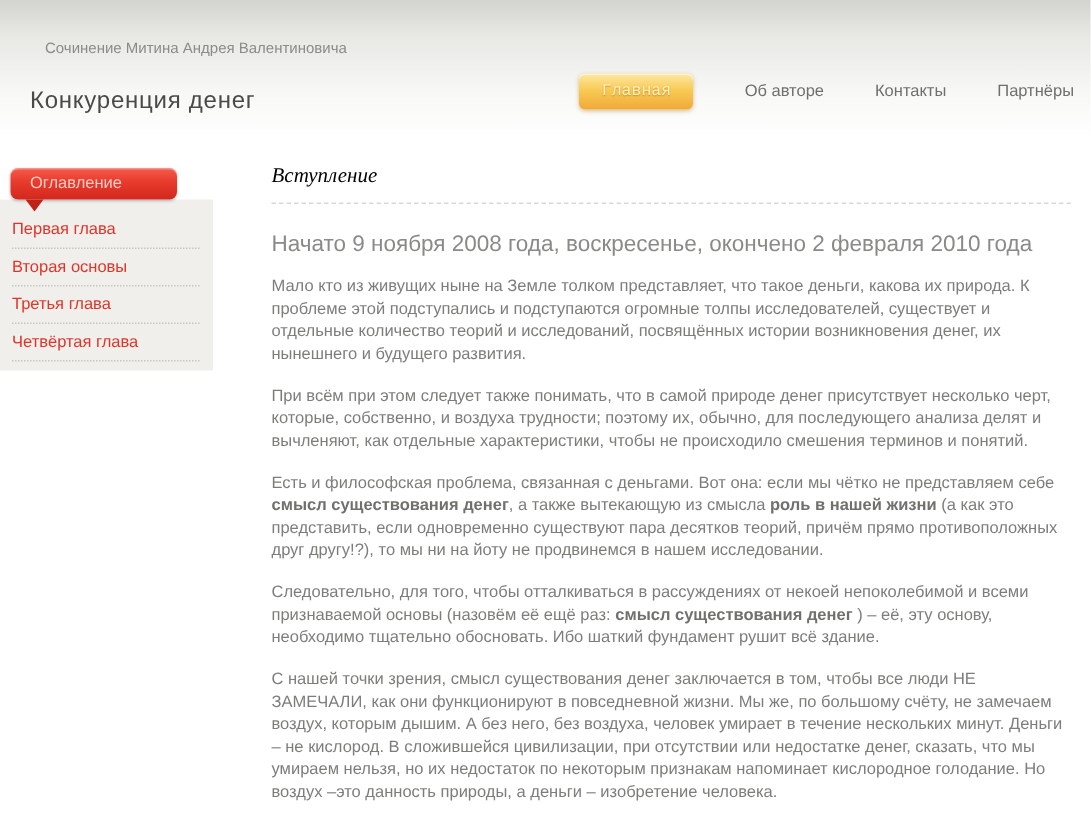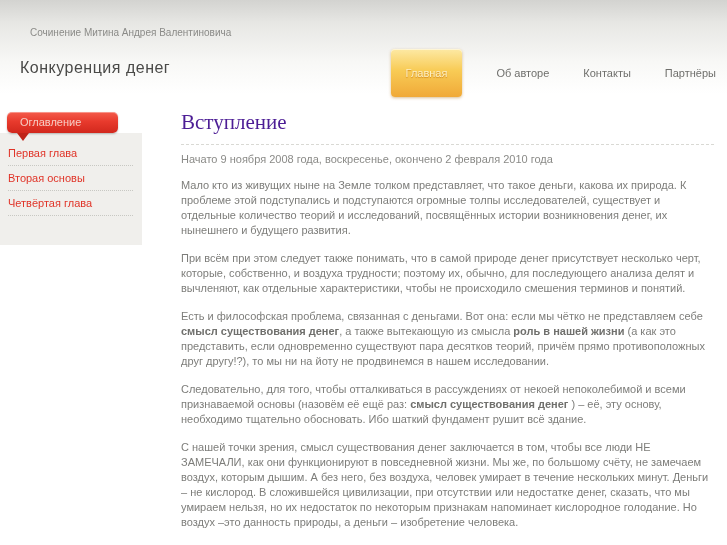--- a/index.html
+++ b/index.html
@@ -30,23 +30,24 @@
   nav {
     position: absolute; top: 49px; right: 11px;
     display: flex; align-items: center; gap: 34px;
   }
   .nav-item {
     font-size: 11px; color: #6f6f6c; text-decoration: none; cursor: pointer;
   }
   .nav-item.active {
     background: linear-gradient(180deg, #fde9a4 0%, #f8cb55 45%, #f0a938 100%);
     color: #fdf0c4;
-    padding: 18px 15px; border-radius: 4px;
+    padding: 6px 15px; border-radius: 4px;
     box-shadow: 0 1px 3px rgba(170,110,20,.45), inset 0 1px 0 rgba(255,255,255,.55);
     text-shadow: 0 1px 1px rgba(208,135,28,.95);
+    font-family: Liberation Mono, monospace;
   }
 
   
   aside {
     position: absolute; left: 0; top: 112px; width: 142px;
   }
   .toc-ribbon {
     position: relative; z-index: 2;
     margin-left: 7px; width: 111px; height: 21px; line-height: 21px;
     padding-left: 13px;
@@ -77,24 +78,24 @@
   }
   .toc-item:first-child { padding-top: 2px; }
 
   
   main {
     position: absolute; left: 181px; top: 110px; width: 533px;
   }
   h2.article-title {
     margin: 0;
     font-family: "Liberation Serif", serif;
-    font-size: 21px; font-weight: normal; color: #4c1d95;
+    font-size: 14px; font-weight: normal; color: #000000; font-style: italic;
   }
   .h-divider { border-bottom: 1px dashed #d9d9d4; margin-top: 9px; }
-  .date-line { margin-top: 8px; font-size: 11px; color: #8a8a87; }
+  .date-line { margin-top: 18px; font-size: 15px; color: #8a8a87; }
   .paragraphs p {
     margin: 13px 0 0;
     font-size: 11px; line-height: 15px; color: #7d7d7a;
   }
   .paragraphs .b { font-weight: bold; color: #70706d; }
 </style>
 </head>
 <body>
 
 <header>
@@ -108,20 +109,21 @@
     </nav>
 </header>
 
 <aside>
   <div class="toc-ribbon">
     <span>Оглавление</span>
   </div>
   <div class="toc-box">
       <a class="toc-item">Первая глава</a>
       <a class="toc-item">Вторая основы</a>
+      <a class="toc-item">Третья глава</a>
       <a class="toc-item">Четвёртая глава</a>
     </div>
 </aside>
 
 <main>
   <h2 class="article-title">Вступление</h2>
   <div class="h-divider"></div>
   <div class="date-line">Начато 9 ноября 2008 года, воскресенье, окончено 2 февраля 2010 года</div>
   <div class="paragraphs">
       <p><span>Мало кто из живущих ныне на Земле толком представляет, что такое деньги, какова их природа. К проблеме этой подступались и подступаются огромные толпы исследователей, существует и отдельные количество теорий и исследований, посвящённых истории возникновения денег, их нынешнего и будущего развития.</span></p>

